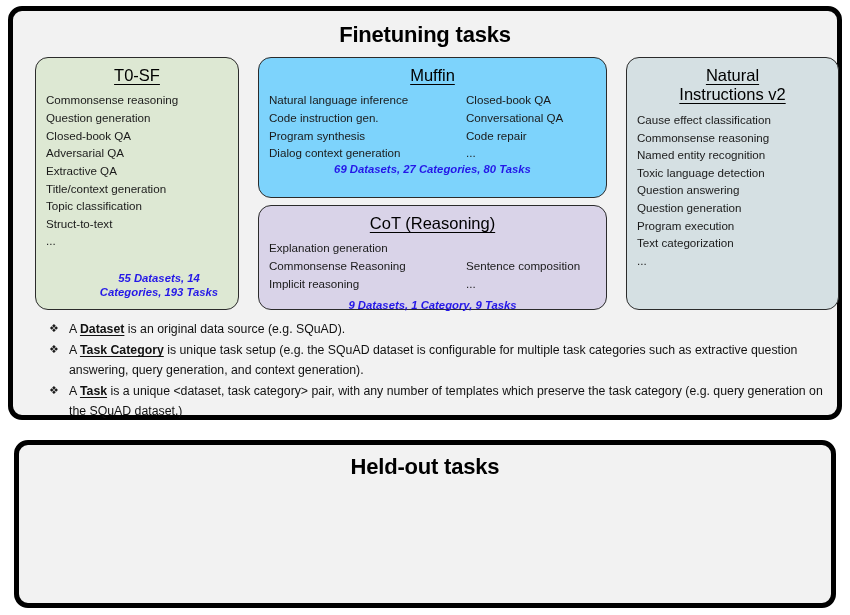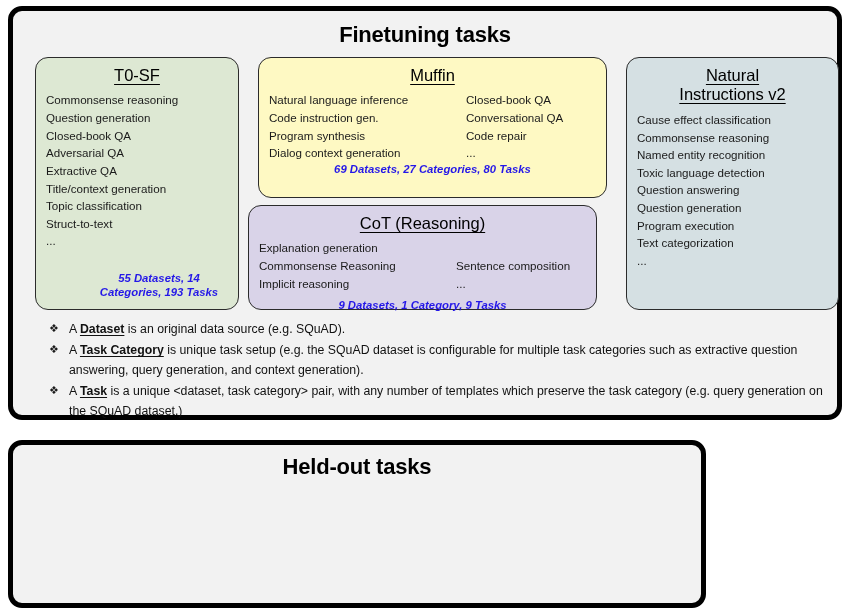--- a/index.html
+++ b/index.html
@@ -12,21 +12,21 @@
   .page { position: relative; width: 850px; height: 615px; padding: 0; }
 
   
   .panel {
     position: absolute;
     background: #f2f2f2;
     border: 5px solid #000000;
     border-radius: 14px;
   }
   #finetuning-panel { left: 8px; top: 6px; width: 834px; height: 414px; }
-  #heldout-panel    { left: 8px; top: 440px; width: 698px; height: 168px; }
+  #heldout-panel    { left: 14px; top: 440px; width: 822px; height: 168px; }
 
   .panel-title {
     text-align: center;
     font-size: 22px;
     font-weight: bold;
     color: #000;
     letter-spacing: -0.2px;
     margin-top: 11px;
   }
   #heldout-panel .panel-title { margin-top: 9px; }
@@ -56,21 +56,21 @@
     font-weight: bold;
     font-style: italic;
     color: #2417e8;
     text-align: center;
     line-height: 1.3;
   }
 
   
   #card-t0sf   { left: 22px;  top: 46px;  width: 204px; height: 253px; background: #dde8d3; }
   #card-muffin { left: 245px; top: 46px;  width: 349px; height: 141px; background: #d3e2f2; }
-  #card-cot    { left: 235px; top: 194px; width: 349px; height: 105px; background: #d9d3e8; }
+  #card-cot    { left: 245px; top: 194px; width: 349px; height: 105px; background: #d9d3e8; }
   #card-ni     { left: 613px; top: 46px;  width: 213px; height: 253px; background: #d5e0e3; }
 
   #card-t0sf .items .line { white-space: nowrap; }
   #card-t0sf .footnote { position: absolute; left: 16px; right: 10px; bottom: 9px; margin-left: 38px; }
   #card-ni .footnote   { position: absolute; left: 8px; right: 8px; bottom: 9px; }
   #card-muffin .footnote { }
   #card-cot .footnote    { margin-top: 6px; }
 
   #card-muffin .col-a { width: 197px; }
   #card-cot .col-a    { width: 197px; }
@@ -114,21 +114,21 @@
         <div class="line">Adversarial QA</div>
         <div class="line">Extractive QA</div>
         <div class="line">Title/context generation</div>
         <div class="line">Topic classification</div>
         <div class="line">Struct-to-text</div>
         <div class="line">...</div>
       </div>
       <div class="footnote">55 Datasets, 14 Categories, 193 Tasks</div>
     </div>
 
-    <div class="card" id="card-muffin" style="background: #fef9c3;">
+    <div class="card" id="card-muffin" style="background: #7dd3fc;">
       <div class="card-title">Muffin</div>
       <div class="items">
         <div class="row">
             <div class="col col-a">Natural language inference</div>
             <div class="col">Closed-book QA</div>
           </div>
         <div class="row">
             <div class="col col-a">Code instruction gen.</div>
             <div class="col">Conversational QA</div>
           </div>

